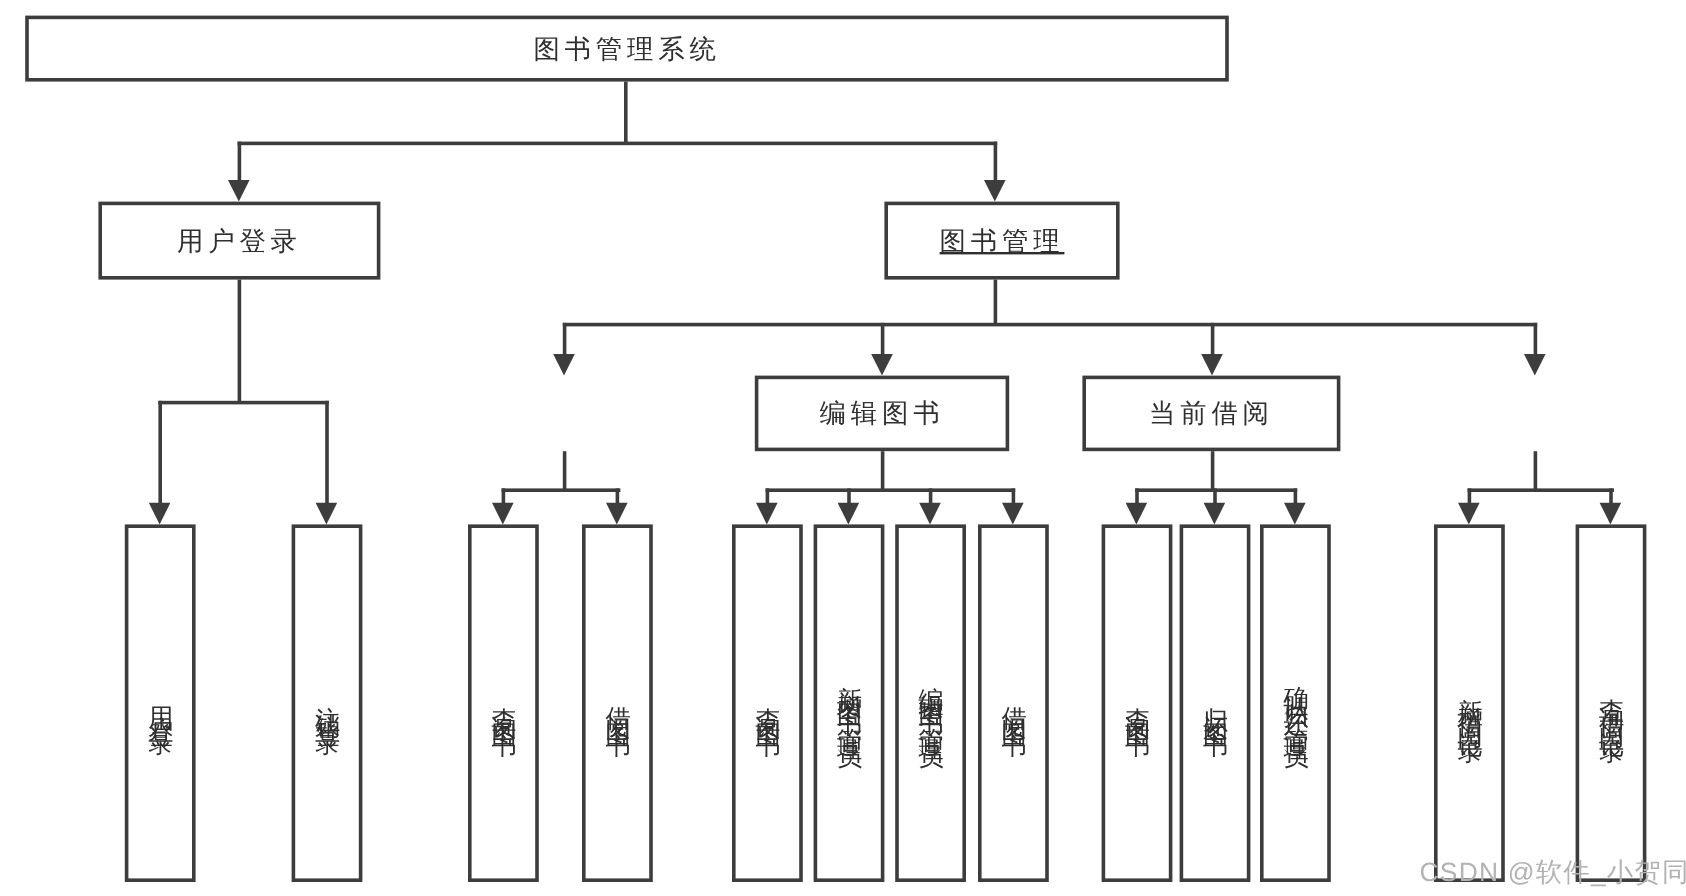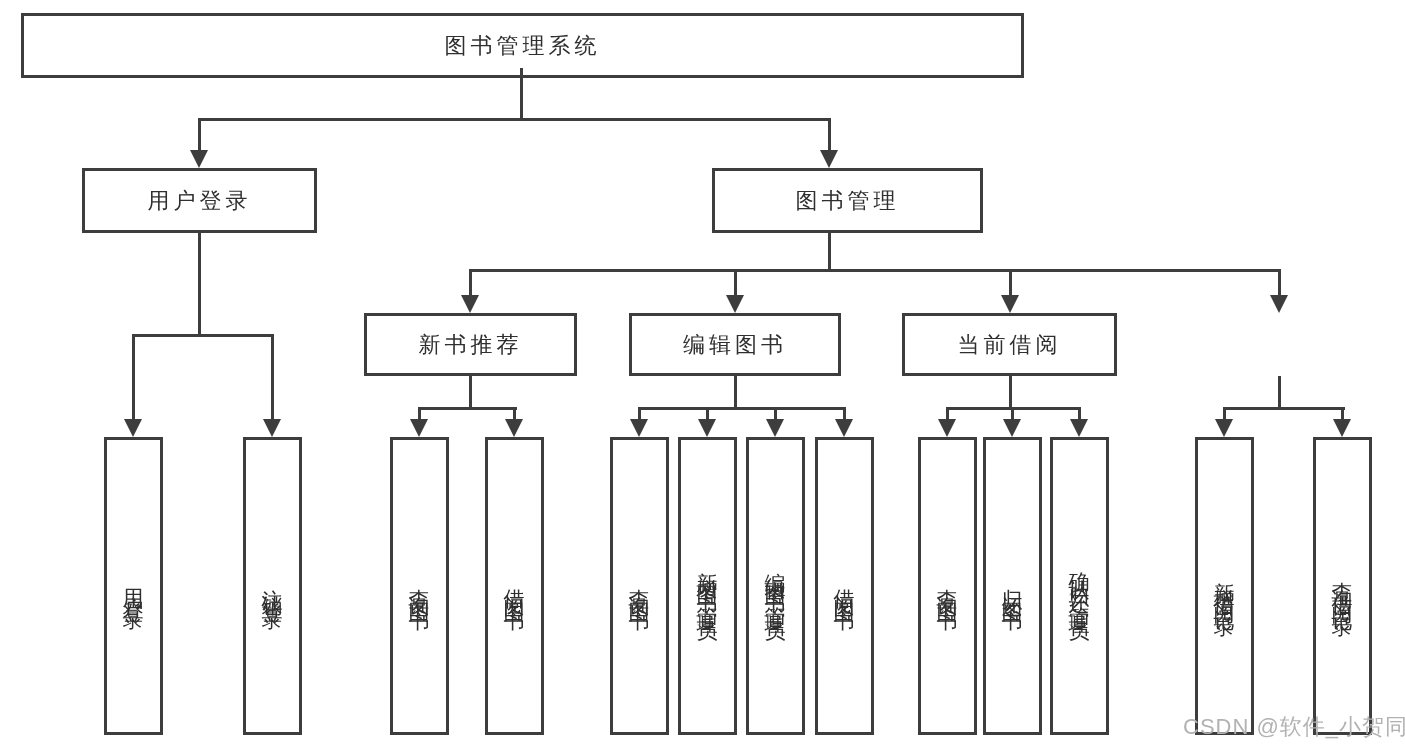--- a/index.html
+++ b/index.html
@@ -53,35 +53,35 @@
     color:#b2b2b2;
     letter-spacing:1px;
     white-space:nowrap;
   }
 </style>
 </head>
 <body>
 
 <div id="canvas">
 
-  <div class="box" style="left:21px;top:13px;width:1003px;height:65px;">
+  <div class="box" style="left:21px;top:13px;width:1003px;height:55px;">
     <span>图书管理系统</span>
   </div>
 
   <div class="vl" style="left:520px;top:68px;height:52px;"></div>
   <div class="hl" style="left:198px;top:118px;width:633px;"></div>
   <div class="vl" style="left:198px;top:118px;height:36px;"></div>
   <div class="arr" style="left:190px;top:150px;"></div>
   <div class="vl" style="left:828px;top:118px;height:36px;"></div>
   <div class="arr" style="left:820px;top:150px;"></div>
 
   <div class="box" style="left:82px;top:168px;width:235px;height:65px;">
     <span>用户登录</span>
   </div>
-  <div class="box" style="left:712px;top:168px;width:271px;height:65px;">
+  <div class="box" style="left:737px;top:168px;width:196px;height:65px;text-decoration:underline;">
     <span>图书管理</span>
   </div>
 
   <div class="vl" style="left:198px;top:233px;height:103px;"></div>
   <div class="hl" style="left:132px;top:334px;width:142px;"></div>
   <div class="vl" style="left:132px;top:334px;height:89px;"></div>
   <div class="arr" style="left:124px;top:419px;"></div>
   <div class="vl" style="left:271px;top:334px;height:89px;"></div>
   <div class="arr" style="left:263px;top:419px;"></div>
 
@@ -89,23 +89,20 @@
   <div class="hl" style="left:469px;top:269px;width:812px;"></div>
   <div class="vl" style="left:469px;top:269px;height:30px;"></div>
   <div class="arr" style="left:461px;top:295px;"></div>
   <div class="vl" style="left:734px;top:269px;height:30px;"></div>
   <div class="arr" style="left:726px;top:295px;"></div>
   <div class="vl" style="left:1009px;top:269px;height:30px;"></div>
   <div class="arr" style="left:1001px;top:295px;"></div>
   <div class="vl" style="left:1278px;top:269px;height:30px;"></div>
   <div class="arr" style="left:1270px;top:295px;"></div>
 
-  <div class="box" style="left:364px;top:313px;width:213px;height:63px;">
-    <span>新书推荐</span>
-  </div>
   <div class="box" style="left:629px;top:313px;width:212px;height:63px;">
     <span>编辑图书</span>
   </div>
   <div class="box" style="left:902px;top:313px;width:215px;height:63px;">
     <span>当前借阅</span>
   </div>
 
   <div class="vl" style="left:469px;top:376px;height:33px;"></div>
   <div class="hl" style="left:418px;top:407px;width:99px;"></div>
   <div class="vl" style="left:418px;top:407px;height:16px;"></div>

